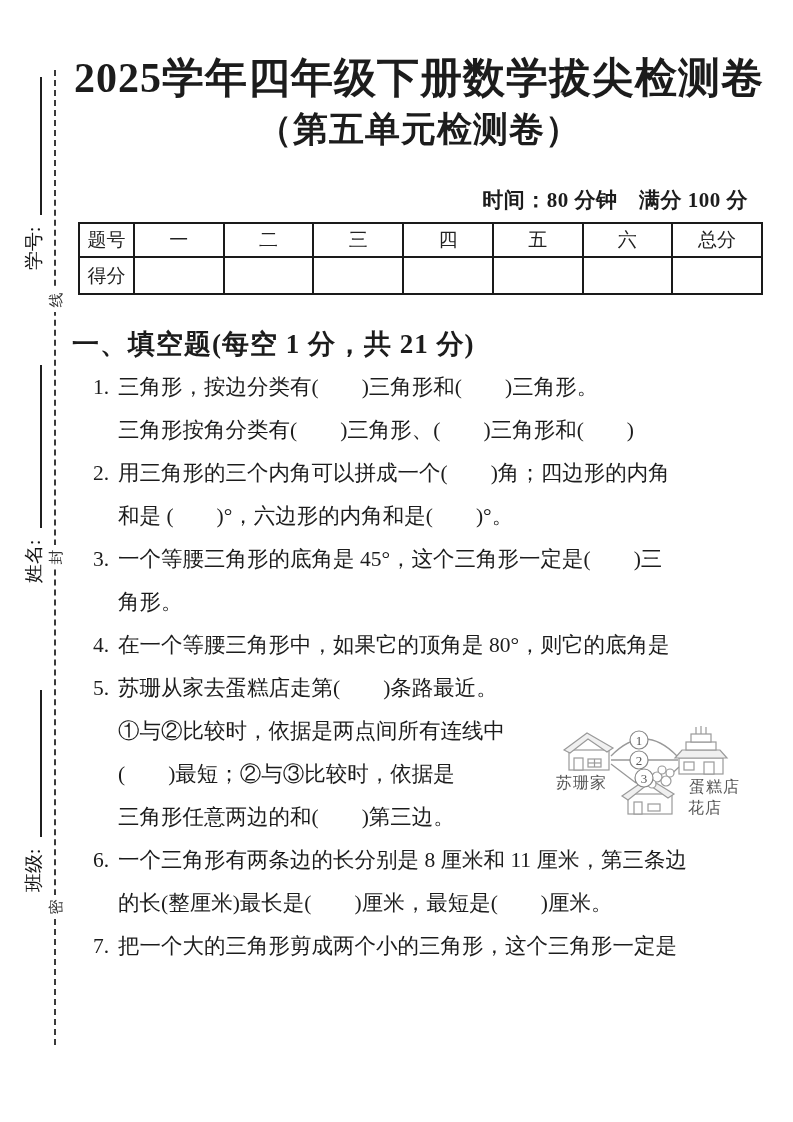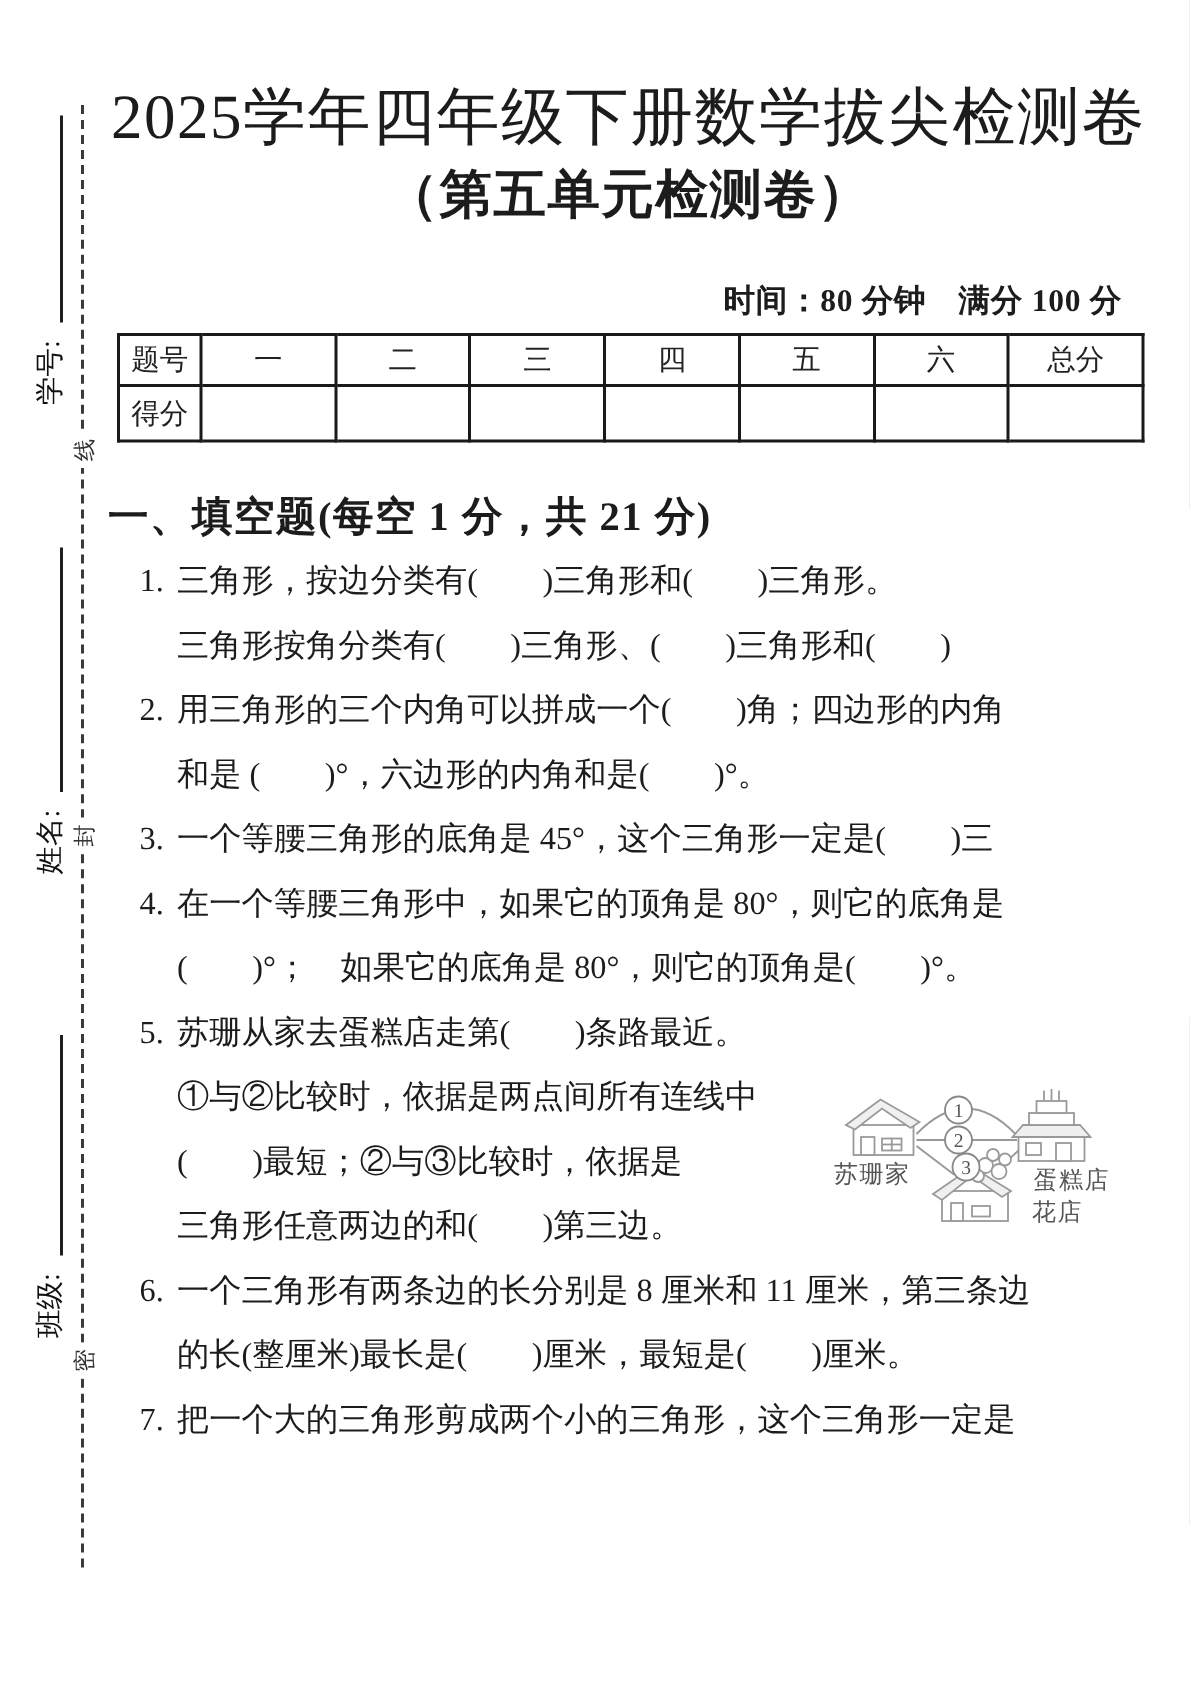--- a/index.html
+++ b/index.html
@@ -16,21 +16,21 @@
     transform:rotate(-90deg);font-size:15px;color:#333;
   }
   .field{
     position:absolute;left:20px;height:26px;display:flex;align-items:flex-end;
     transform:rotate(-90deg);transform-origin:0 0;
   }
   .field .flabel{font-size:19px;color:#111;white-space:nowrap;line-height:24px;}
   .field .fline{flex:1;border-bottom:2px solid #1f1f1f;margin:0 2px 4px 12px;height:10px;}
   
   .title1{position:absolute;top:50px;left:70px;right:25px;text-align:center;
-    font-size:42px;font-weight:normal;letter-spacing:1px;white-space:nowrap;}
+    font-size:42px;font-weight:bold;letter-spacing:1px;white-space:nowrap;}
   .title2{position:absolute;top:106px;left:70px;right:25px;text-align:center;
     font-size:35px;font-weight:bold;letter-spacing:1px;}
   .meta{position:absolute;top:186px;right:45px;font-size:21px;font-weight:bold;letter-spacing:.5px;}
   
   table.score{position:absolute;top:222px;left:78px;width:685px;
     border-collapse:collapse;table-layout:fixed;}
   table.score td{border:2px solid #1a1a1a;text-align:center;font-size:19px;color:#222;padding:0;}
   table.score tr.r1 td{height:32px;}
   table.score tr.r2 td{height:35px;}
   
@@ -120,27 +120,27 @@
       <span class="qnum">2.</span>
       <div class="qlines">
         <div class="qline">用三角形的三个内角可以拼成一个(　　)角；四边形的内角</div>
         <div class="qline">和是 (　　)°，六边形的内角和是(　　)°。</div>
       </div>
     </div>
     <div class="question">
       <span class="qnum">3.</span>
       <div class="qlines">
         <div class="qline">一个等腰三角形的底角是 45°，这个三角形一定是(　　)三</div>
+        <div class="qline">角形。</div>
       </div>
     </div>
     <div class="question">
       <span class="qnum">4.</span>
       <div class="qlines">
         <div class="qline">在一个等腰三角形中，如果它的顶角是 80°，则它的底角是</div>
-        <div class="qline">(　　)°；　如果它的底角是 80°，则它的顶角是(　　)°。</div>
       </div>
     </div>
     <div class="question">
       <span class="qnum">5.</span>
       <div class="qlines">
         <div class="qline">苏珊从家去蛋糕店走第(　　)条路最近。</div>
         <div class="qline">①与②比较时，依据是两点间所有连线中</div>
         <div class="qline">(　　)最短；②与③比较时，依据是</div>
         <div class="qline">三角形任意两边的和(　　)第三边。</div>
       </div>

